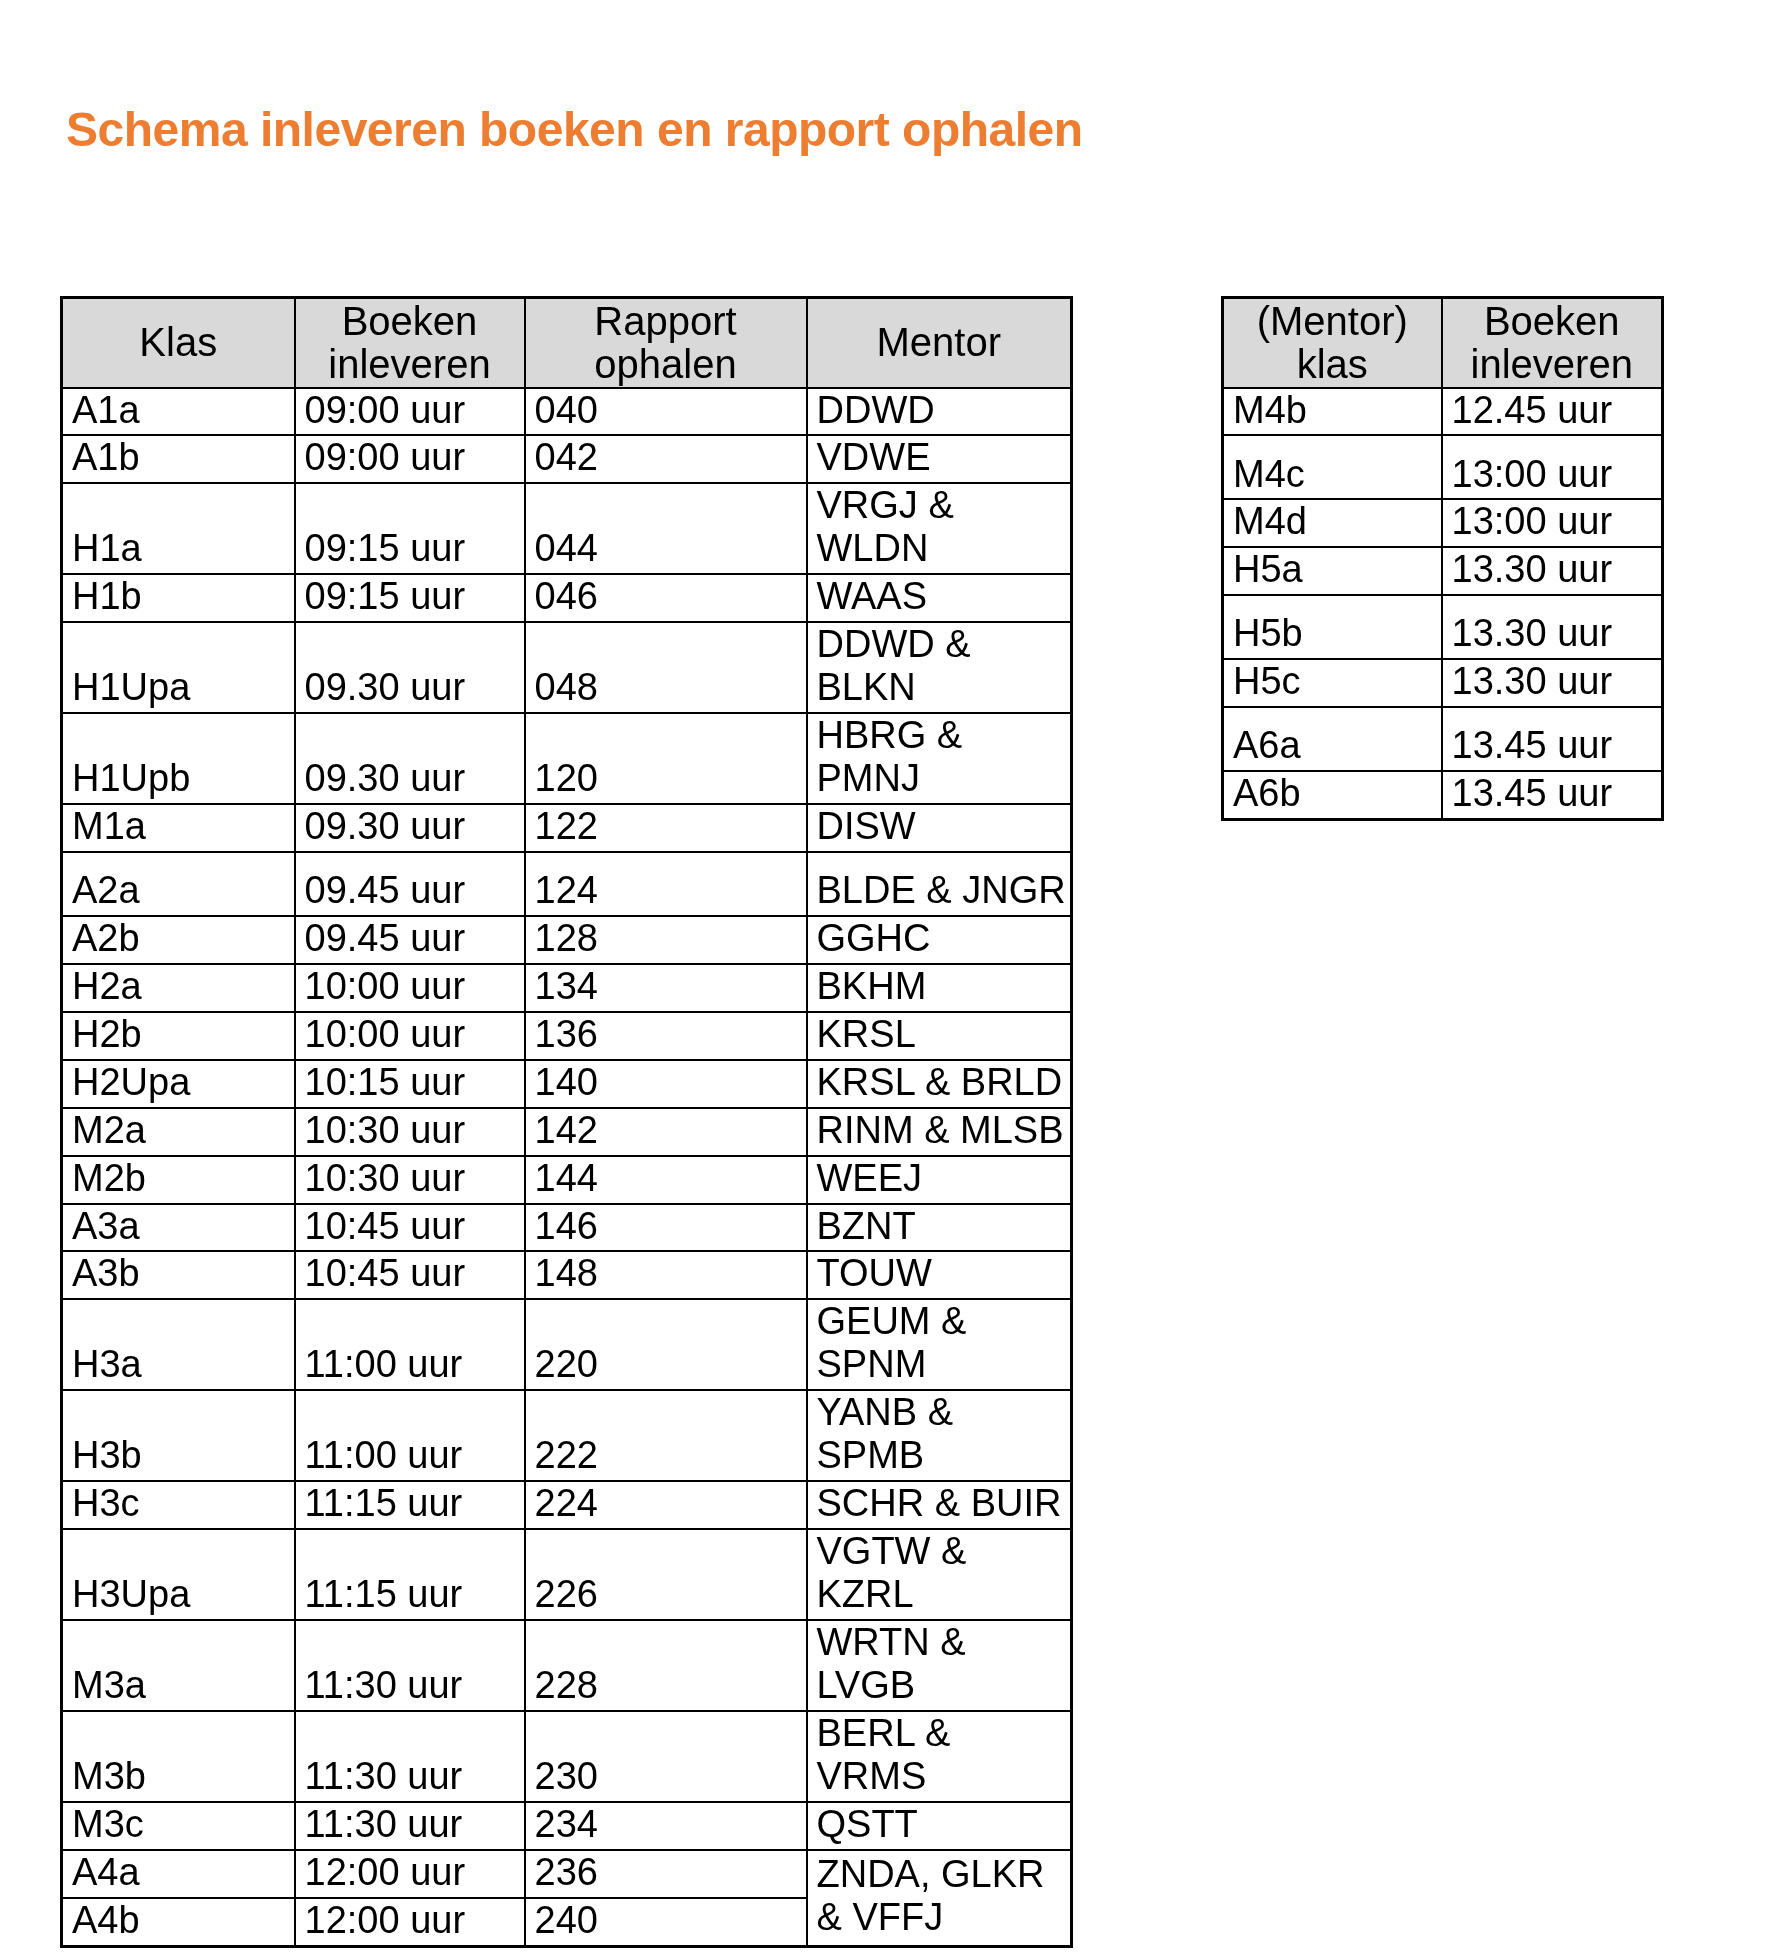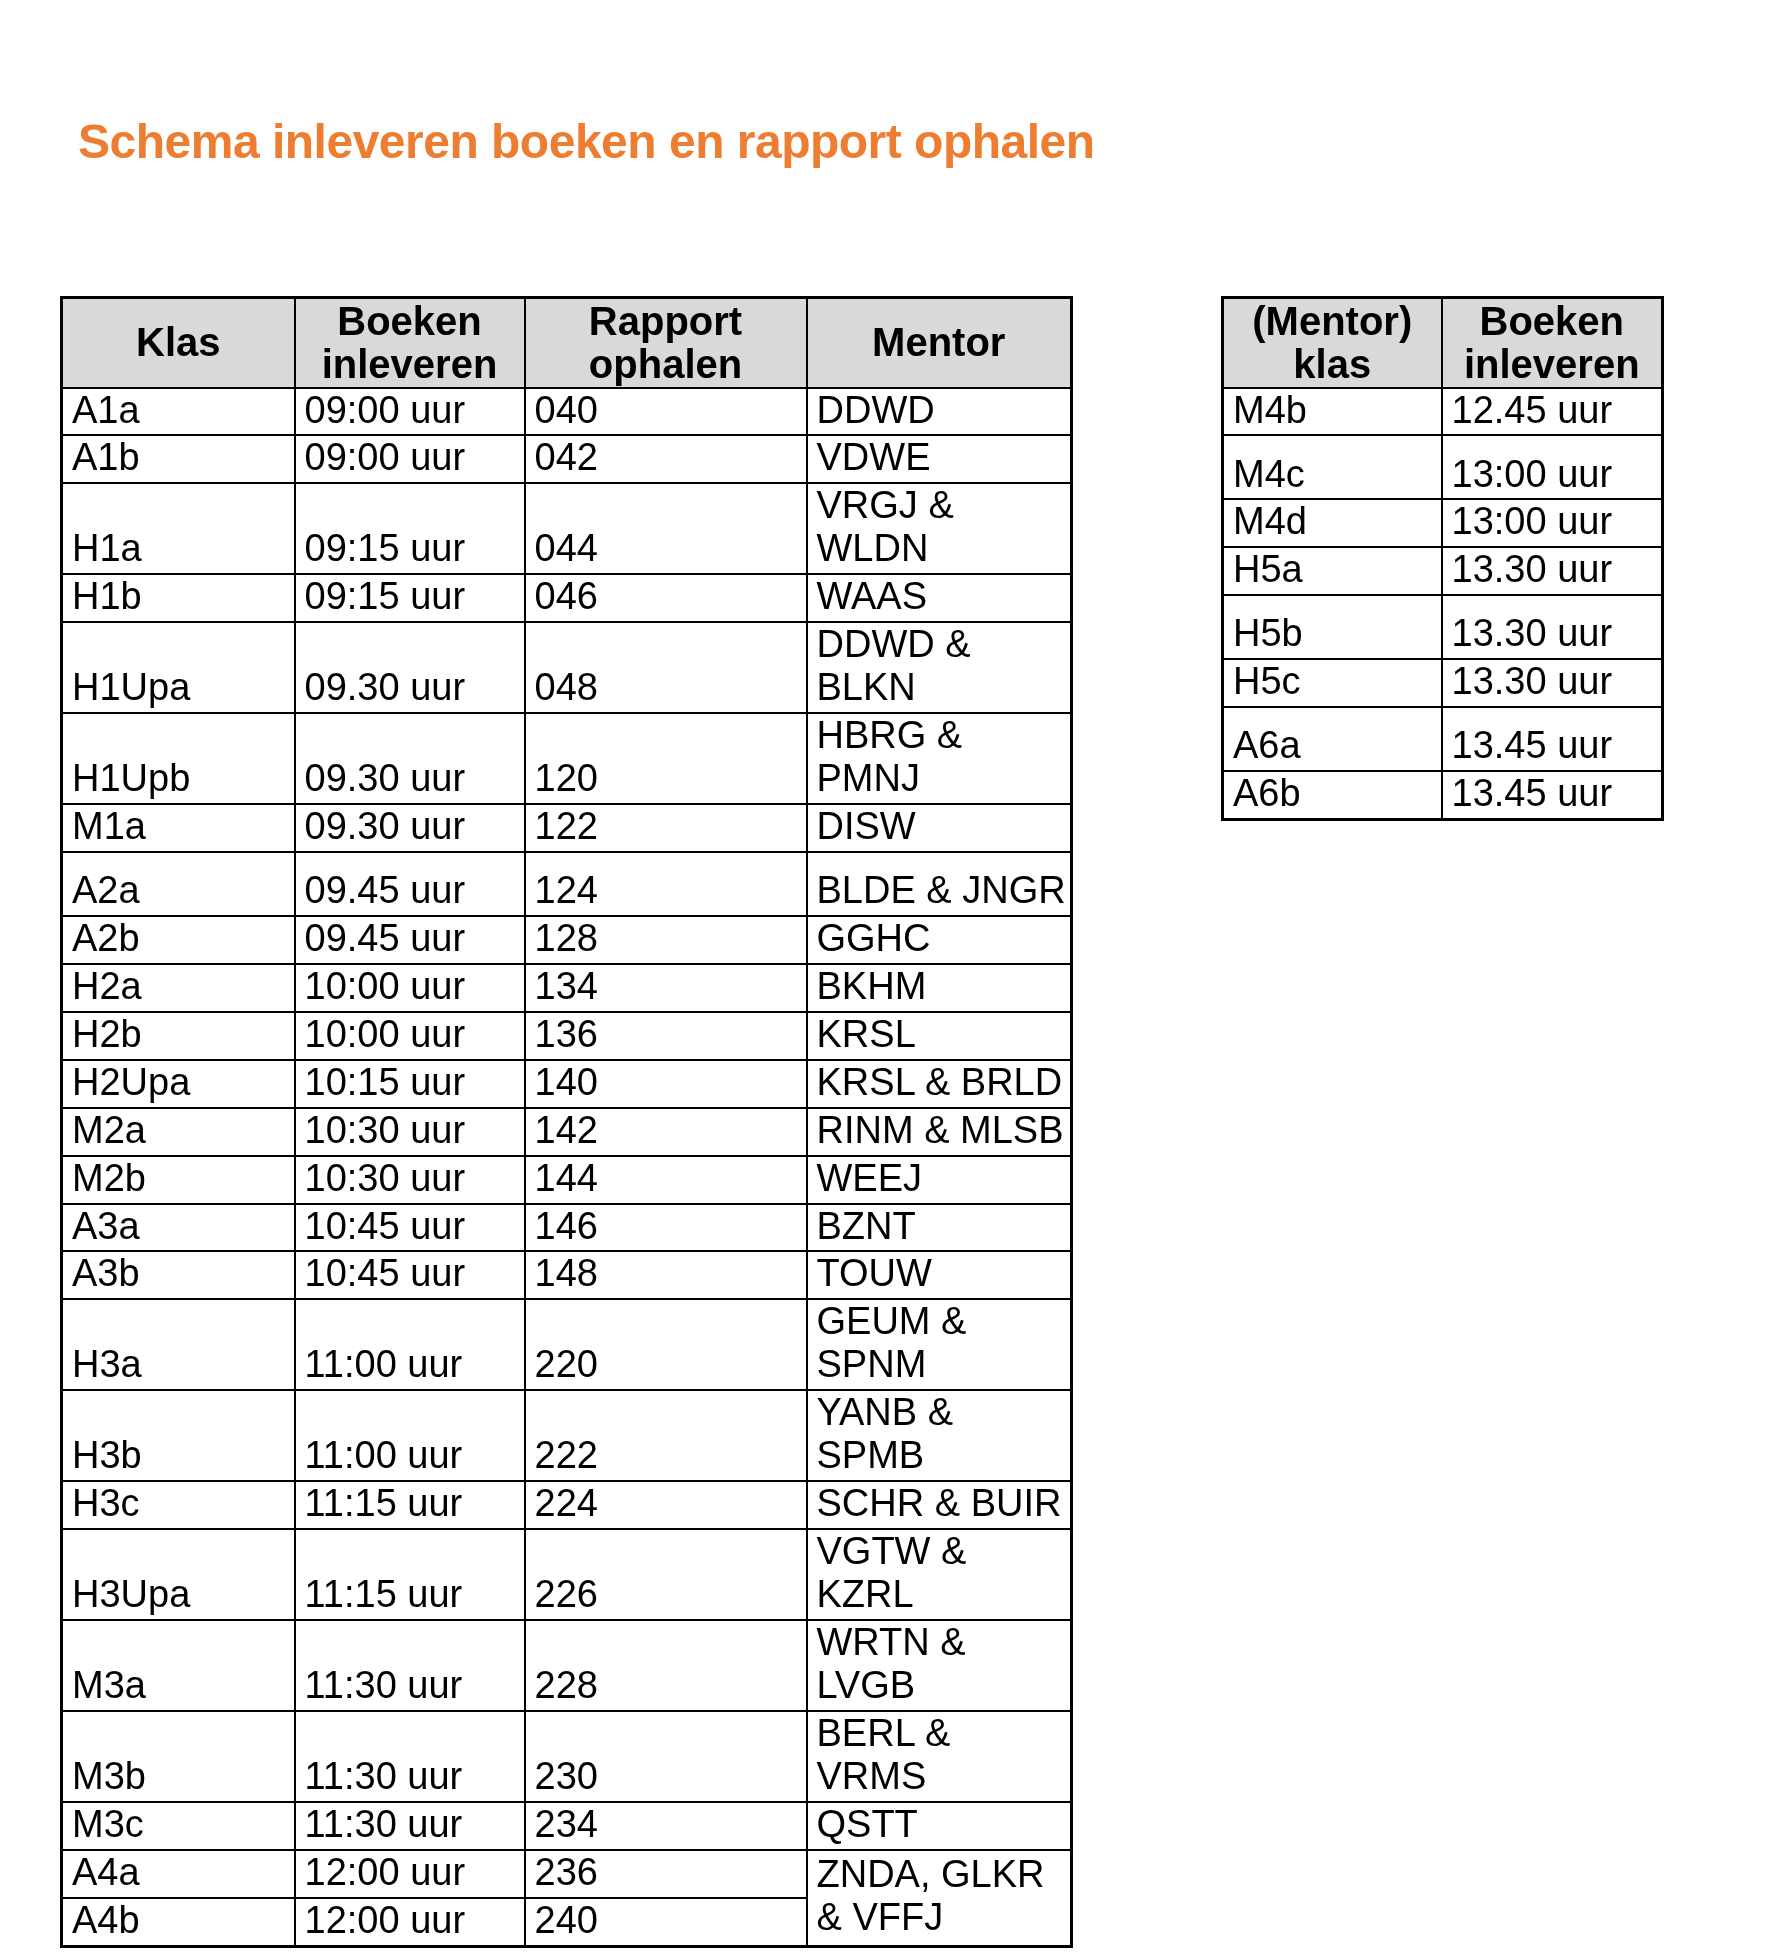--- a/index.html
+++ b/index.html
@@ -6,34 +6,34 @@
     --accent:#ED7D31;
     --header-bg:#D9D9D9;
     --border:#000000;
   }
   html,body{margin:0;padding:0;}
   body{
     width:1768px;height:1956px;position:relative;background:#ffffff;
     font-family:"Liberation Sans","DejaVu Sans",sans-serif;color:#000;
   }
   .page-title{
-    position:absolute;left:66px;top:102px;margin:12px;
+    position:absolute;left:66px;top:102px;margin:0;
     font-size:48px;font-weight:bold;letter-spacing:-0.5px;
     color:var(--accent);white-space:nowrap;
   }
   table.sched{
     position:absolute;top:296px;border-collapse:collapse;table-layout:fixed;
     background:#fff;border:3px solid var(--border);
   }
   #main-table{left:60px;width:1010px;}
   #exam-table{left:1221px;width:440px;}
   .sched th,.sched td{border:2px solid var(--border);overflow:hidden;}
   .sched thead tr{height:90px;}
   .sched th{
-    background:var(--header-bg);font-weight:bold;font-size:40px;line-height:1.08;
+    background:var(--header-bg);font-weight:normal;font-size:40px;line-height:1.08;
     text-align:center;vertical-align:middle;white-space:pre-line;padding:0 4px;
   }
   .sched tbody tr{height:44px;}
   .sched tbody tr.tall{height:64px;}
   .sched td{
     font-size:38px;line-height:1.13;vertical-align:bottom;
     padding:0 4px 3px 9px;white-space:pre-line;text-align:left;
   }
   .sched td.merged{vertical-align:middle;}
 </style>

